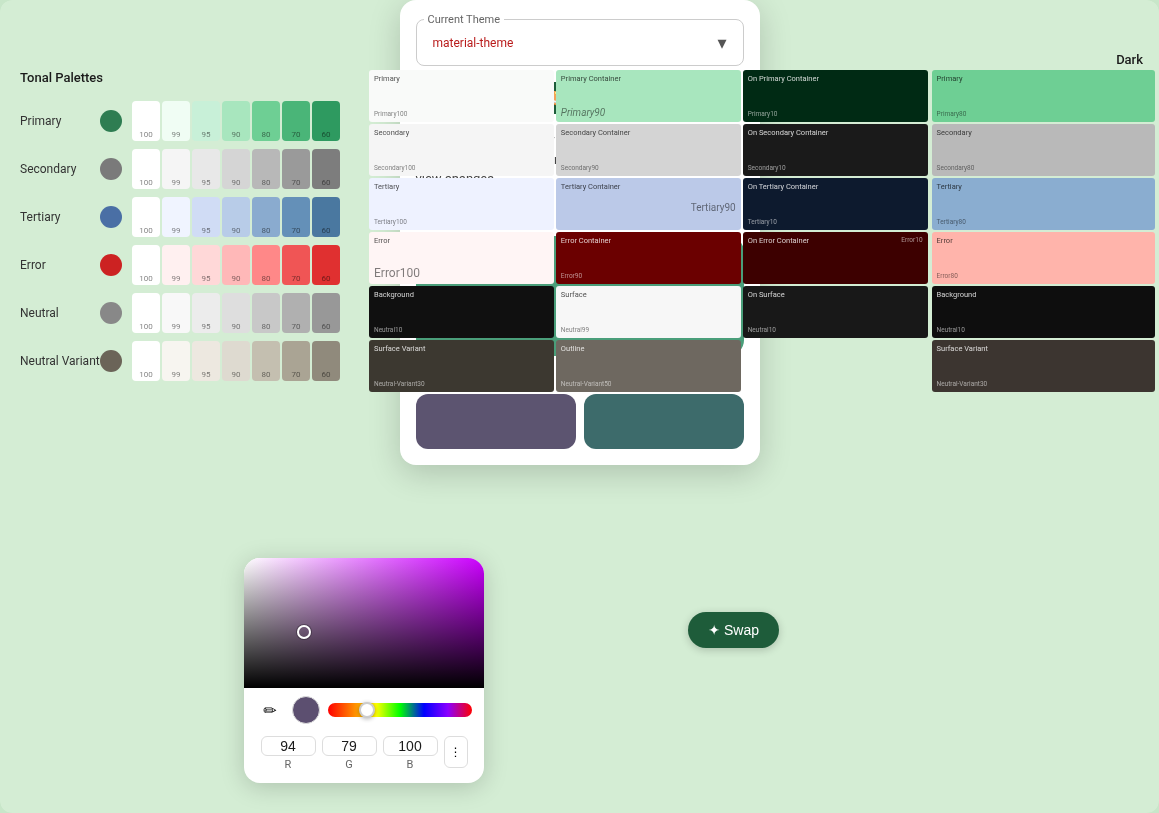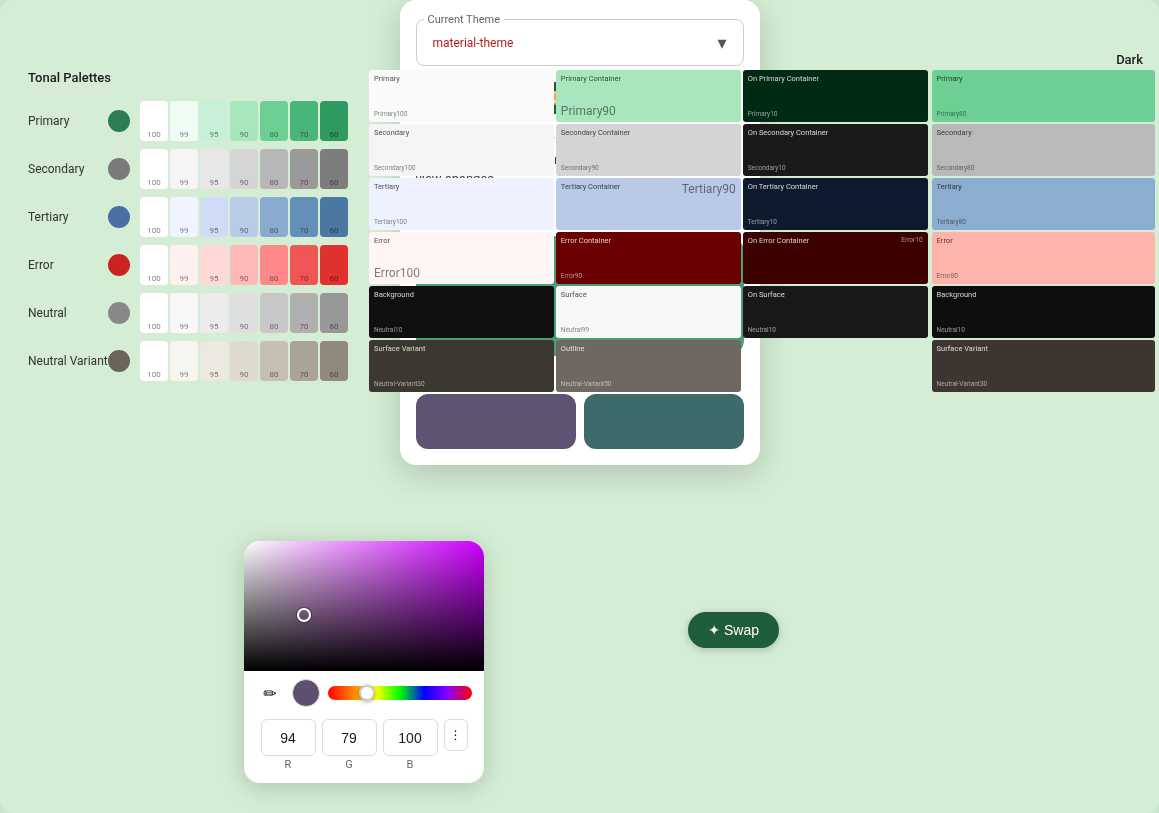--- a/index.html
+++ b/index.html
@@ -18,21 +18,21 @@
       position: absolute;
       top: 0; left: 0; right: 0; bottom: 0;
       background: #d4edd4;
       border-radius: 12px;
     }
 
     
     .left-panel {
       position: absolute;
       top: 70px;
-      left: 12px;
+      left: 4px;
       width: 370px;
       padding: 0 16px;
     }
 
     .panel-title {
       font-size: 13px;
       font-weight: 500;
       color: #1a1a1a;
       margin-bottom: 16px;
     }
@@ -310,21 +310,21 @@
 
     .rgb-field {
       display: flex;
       flex-direction: column;
       align-items: center;
       gap: 2px;
     }
 
     .rgb-input {
       width: 55px;
-      height: 37px;
+      height: 20px;
       border: 1px solid #ddd;
       border-radius: 6px;
       text-align: center;
       font-size: 14px;
       color: #1a1a1a;
     }
 
     .rgb-label {
       font-size: 11px;
       color: #666;
@@ -606,21 +606,21 @@
 <div id="middle-right-area" style="position:absolute; top:70px; left:365px; right:0; padding: 0 4px;">
     <div style="display: flex; gap: 4px;">
       <div style="flex: 3 1 0%;">
         <div style="display: flex; gap: 2px; margin-bottom: 2px;">
           <div style="flex: 1 1 0%; height: 52px; background: rgb(249, 250, 249); border-radius: 3px; padding: 4px 5px; display: flex; flex-direction: column; justify-content: space-between;">
             <div style="font-size: 7.5px; color: rgba(0, 0, 0, 0.7);">Primary</div>
             <div style="font-size: 6.5px; color: rgba(0, 0, 0, 0.5);">Primary100</div>
           </div>
           <div style="flex: 1 1 0%; height: 52px; background: rgb(168, 230, 190); border-radius: 3px; padding: 4px 5px; display: flex; flex-direction: column; justify-content: space-between;">
             <div style="font-size: 7.5px; color: rgba(0, 0, 0, 0.7);">Primary Container</div>
-            <div style="font-size: 12px; color: rgba(0, 0, 0, 0.5);">Primary90</div>
+            <div style="font-size: 10px; color: rgba(0, 0, 0, 0.5); font-style: italic;">Primary90</div>
           </div>
           <div style="flex: 1 1 0%; height: 52px; background: rgb(0, 42, 20); border-radius: 3px; padding: 4px 5px; display: flex; flex-direction: column; justify-content: space-between;">
             <div style="font-size: 7.5px; color: rgba(255, 255, 255, 0.8);">On Primary Container</div>
             <div style="font-size: 6.5px; color: rgba(255, 255, 255, 0.55);">Primary10</div>
           </div>
         </div>
         <div style="display: flex; gap: 2px; margin-bottom: 2px;">
           <div style="flex: 1 1 0%; height: 52px; background: rgb(245, 245, 245); border-radius: 3px; padding: 4px 5px; display: flex; flex-direction: column; justify-content: space-between;">
             <div style="font-size: 7.5px; color: rgba(0, 0, 0, 0.7);">Secondary</div>
             <div style="font-size: 6.5px; color: rgba(0, 0, 0, 0.5);">Secondary100</div>
@@ -634,21 +634,21 @@
             <div style="font-size: 6.5px; color: rgba(255, 255, 255, 0.55);">Secondary10</div>
           </div>
         </div>
         <div style="display: flex; gap: 2px; margin-bottom: 2px;">
           <div style="flex: 1 1 0%; height: 52px; background: rgb(238, 242, 255); border-radius: 3px; padding: 4px 5px; display: flex; flex-direction: column; justify-content: space-between;">
             <div style="font-size: 7.5px; color: rgba(0, 0, 0, 0.7);">Tertiary</div>
             <div style="font-size: 6.5px; color: rgba(0, 0, 0, 0.5);">Tertiary100</div>
           </div>
           <div style="flex: 1 1 0%; height: 52px; background: rgb(187, 201, 232); border-radius: 3px; padding: 4px 5px; display: flex; flex-direction: row; justify-content: space-between;">
             <div style="font-size: 7.5px; color: rgba(0, 0, 0, 0.7);">Tertiary Container</div>
-            <div style="font-size: 12px; color: rgba(0, 0, 0, 0.5);">Tertiary90</div>
+            <div style="font-size: 10px; color: rgba(0, 0, 0, 0.5); margin-top: 20px;">Tertiary90</div>
           </div>
           <div style="flex: 1 1 0%; height: 52px; background: rgb(13, 26, 46); border-radius: 3px; padding: 4px 5px; display: flex; flex-direction: column; justify-content: space-between;">
             <div style="font-size: 7.5px; color: rgba(255, 255, 255, 0.8);">On Tertiary Container</div>
             <div style="font-size: 6.5px; color: rgba(255, 255, 255, 0.55);">Tertiary10</div>
           </div>
         </div>
         <div style="display: flex; gap: 2px; margin-bottom: 2px;">
           <div style="flex: 1 1 0%; height: 52px; background: rgb(255, 245, 245); border-radius: 3px; padding: 4px 5px; display: flex; flex-direction: column; justify-content: space-between;">
             <div style="font-size: 7.5px; color: rgba(0, 0, 0, 0.7);">Error</div>
             <div style="font-size: 12px; color: rgba(0, 0, 0, 0.5);">Error100</div>

